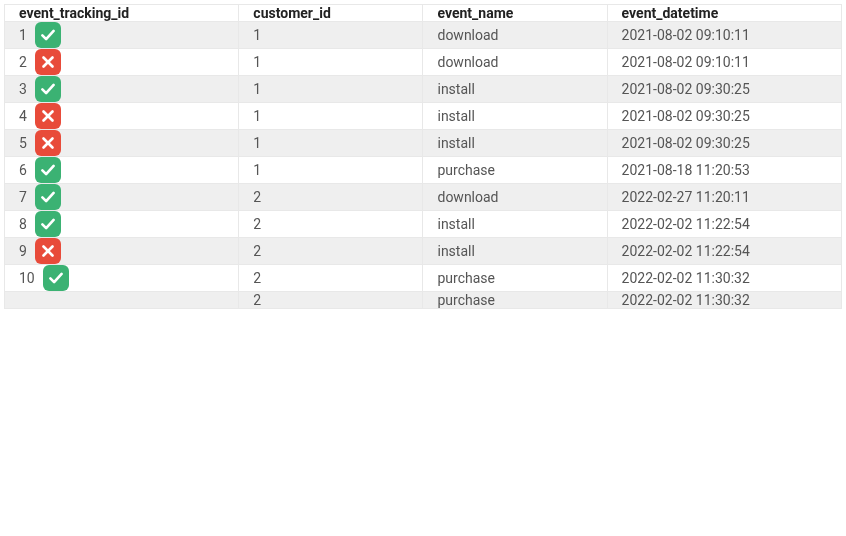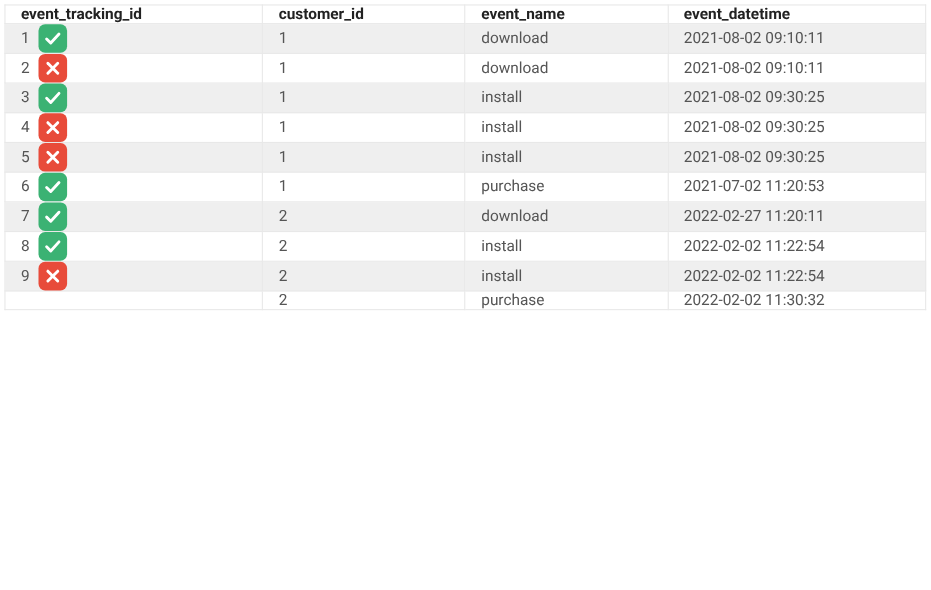--- a/index.html
+++ b/index.html
@@ -174,21 +174,21 @@
             <span>6</span>
             <span class="badge check">
               <svg viewBox="0 0 24 24" fill="none" stroke="#fff" stroke-width="3.5" stroke-linecap="round" stroke-linejoin="round">
                 <polyline points="4.5 12.5 9.5 17.5 19.5 6.5"></polyline>
               </svg>
             </span>
           </div>
         </td>
         <td>1</td>
         <td>purchase</td>
-        <td>2021-07-02 11:20:53</td>
+        <td>2021-08-18 11:20:53</td>
       </tr>
       <tr>
         <td>
           <div class="id-cell">
             <span>7</span>
             <span class="badge check">
               <svg viewBox="0 0 24 24" fill="none" stroke="#fff" stroke-width="3.5" stroke-linecap="round" stroke-linejoin="round">
                 <polyline points="4.5 12.5 9.5 17.5 19.5 6.5"></polyline>
               </svg>
             </span>
@@ -221,20 +221,35 @@
               <svg viewBox="0 0 24 24" fill="none" stroke="#fff" stroke-width="3.5" stroke-linecap="round" stroke-linejoin="round">
                 <line x1="6" y1="6" x2="18" y2="18"></line>
                 <line x1="18" y1="6" x2="6" y2="18"></line>
               </svg>
             </span>
           </div>
         </td>
         <td>2</td>
         <td>install</td>
         <td>2022-02-02 11:22:54</td>
+      </tr>
+      <tr>
+        <td>
+          <div class="id-cell">
+            <span>10</span>
+            <span class="badge check">
+              <svg viewBox="0 0 24 24" fill="none" stroke="#fff" stroke-width="3.5" stroke-linecap="round" stroke-linejoin="round">
+                <polyline points="4.5 12.5 9.5 17.5 19.5 6.5"></polyline>
+              </svg>
+            </span>
+          </div>
+        </td>
+        <td>2</td>
+        <td>purchase</td>
+        <td>2022-02-02 11:30:32</td>
       </tr>
       <tr>
         <td></td>
         <td>2</td>
         <td>purchase</td>
         <td>2022-02-02 11:30:32</td>
       </tr>
     </tbody>
 </table>
 

